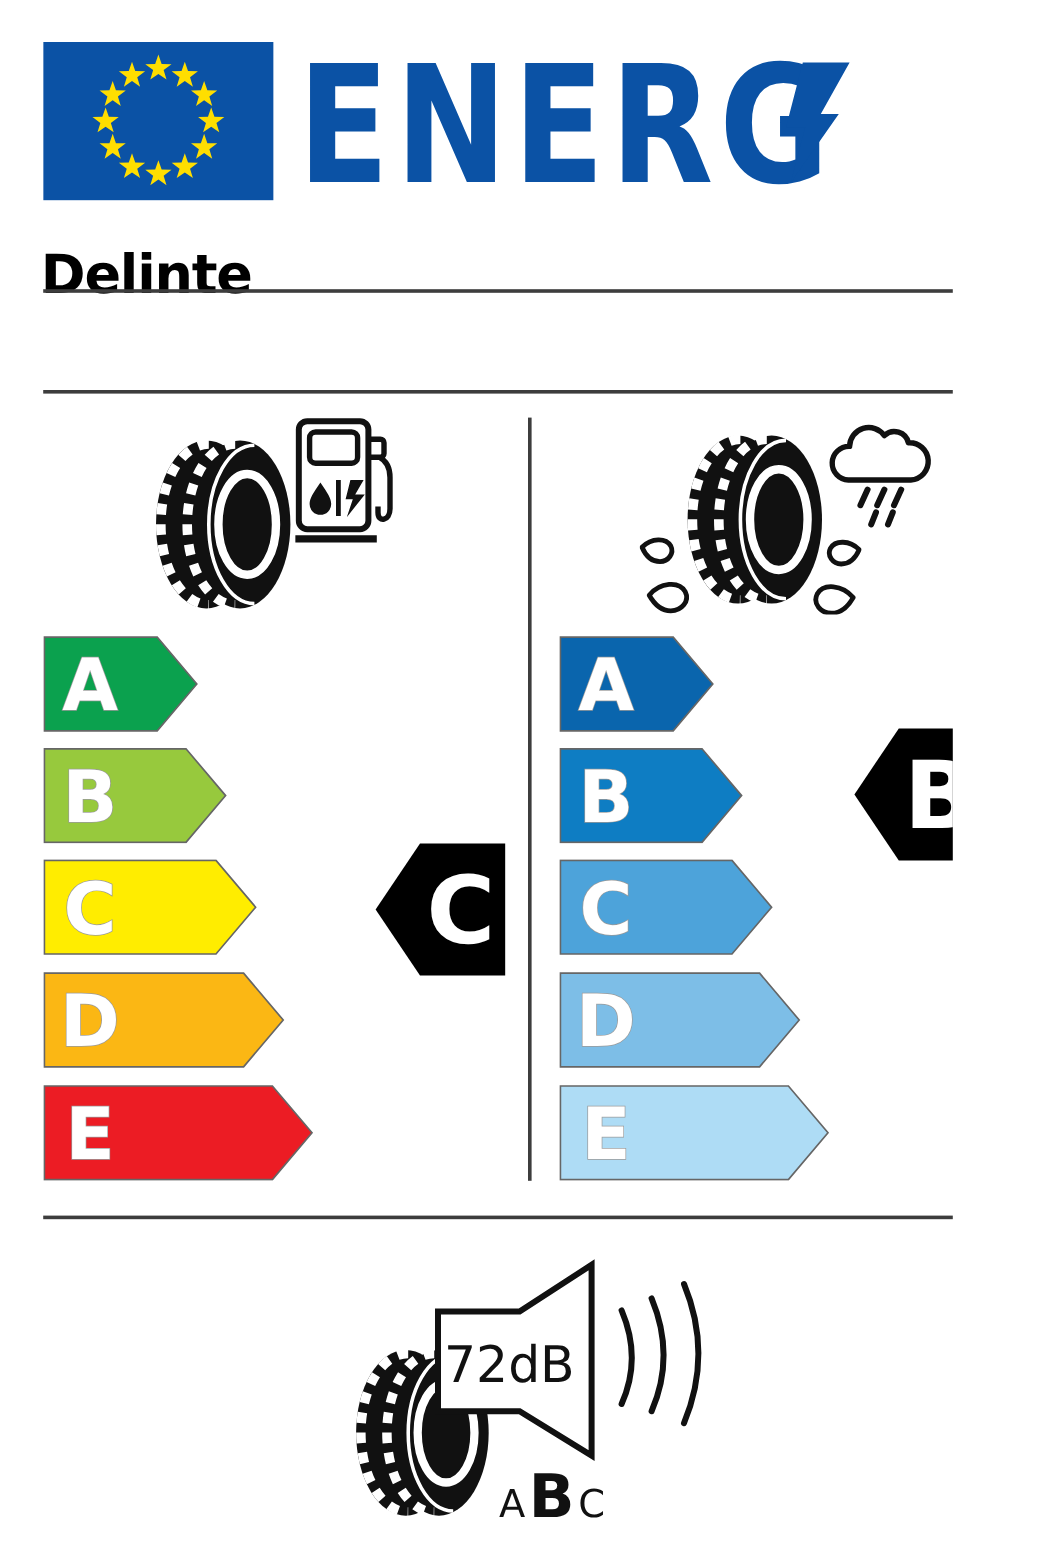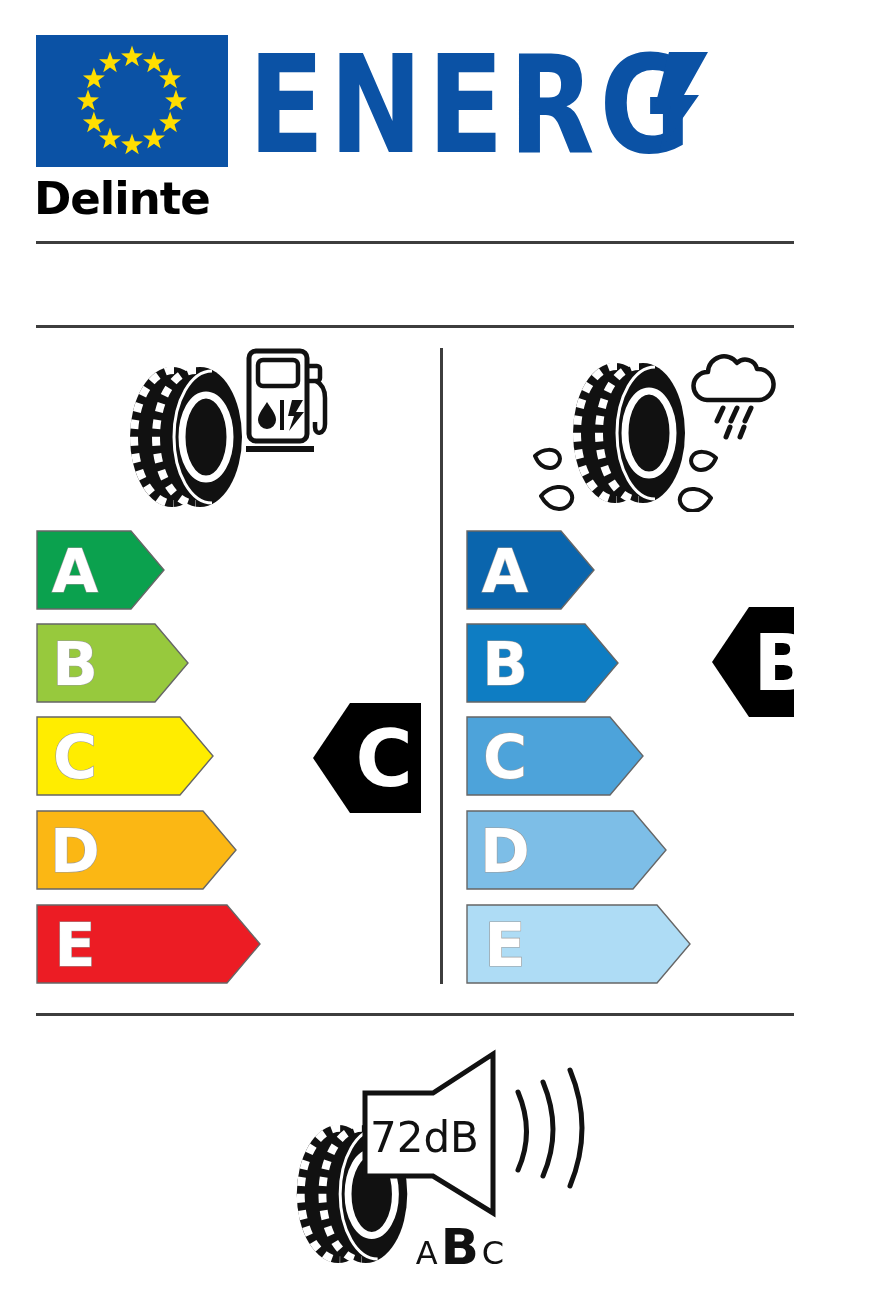--- a/index.html
+++ b/index.html
@@ -1,21 +1,21 @@
 <!DOCTYPE html>
 <html><head>
 <meta charset="utf-8">
 <style>
   html,body{margin:0;padding:0;background:#ffffff;}
   .root{position:relative;width:794px;height:1299px;background:#fff;overflow:hidden;
         font-family:"DejaVu Sans","Liberation Sans",sans-serif;}
   .abs{position:absolute;}
   .rule{position:absolute;height:3px;background:#3d3d3d;left:36px;width:814px;}
   .vrule{position:absolute;width:3px;background:#3d3d3d;}
-  .brand{position:absolute;left:34px;top:172px;font-size:45px;font-weight:bold;color:#000;
+  .brand{position:absolute;left:34px;top:202px;font-size:45px;font-weight:bold;color:#000;
          letter-spacing:-1px;}
   .abc{position:absolute;left:398px;top:1218px;width:124px;display:flex;align-items:baseline;
        justify-content:center;gap:3px;color:#111;}
   .abc .small{font-size:32px;}
   .abc .big{font-size:50px;font-weight:bold;}
   svg{display:block;}
   .arrow-row{position:absolute;}
 </style>
 </head>
 <body>

